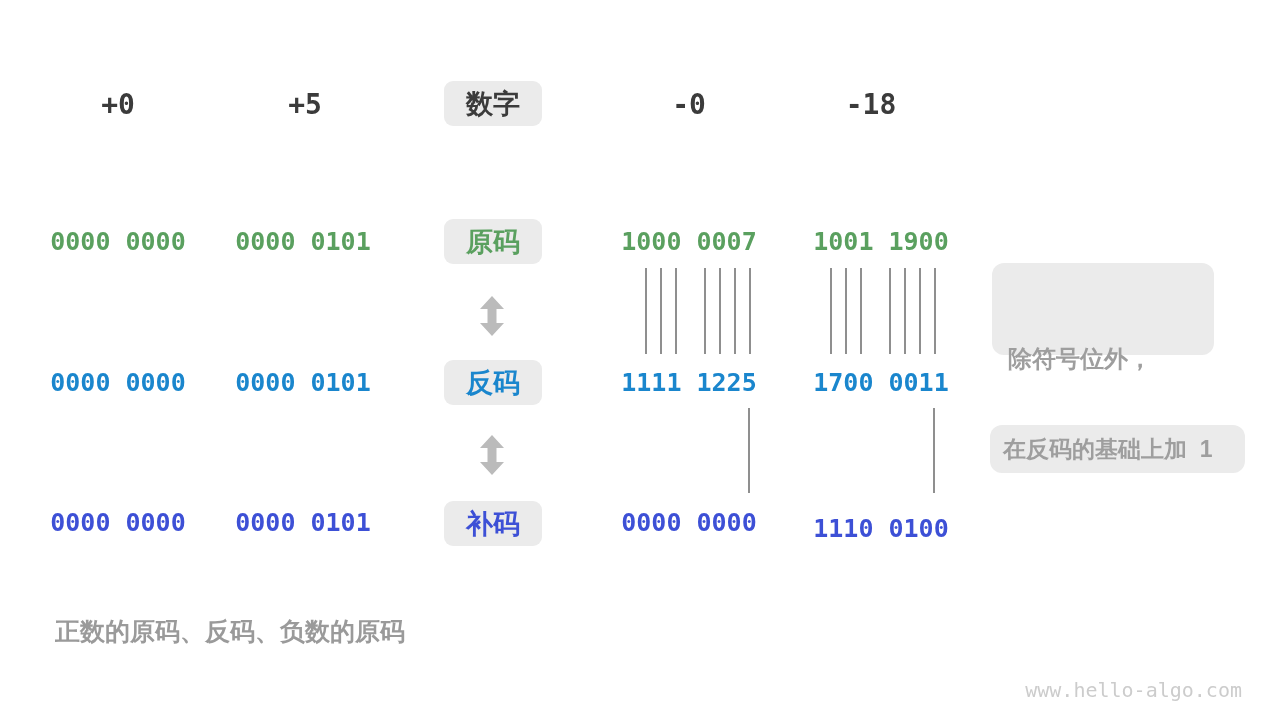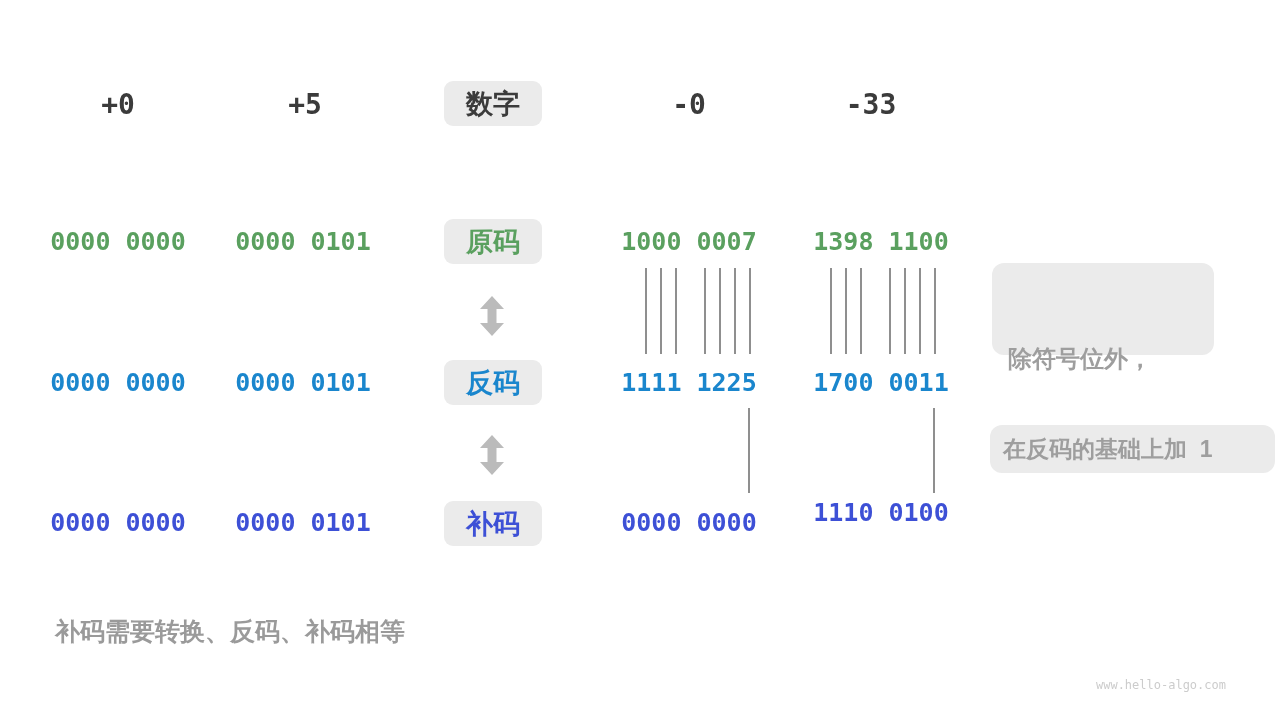--- a/index.html
+++ b/index.html
@@ -29,45 +29,45 @@
     color:var(--note_text,#9e9e9e); font-weight:bold; font-size:24px;
     box-sizing:border-box; white-space:pre;
   }
   .note-multi { padding:13px 14px 0 16px; line-height:33px; }
   .note-single { display:flex; align-items:center; padding-left:13px; font-size:23px; }
   .caption {
     position:absolute; color:var(--caption_text,#9a9a9a);
     font-weight:bold; font-size:25px; white-space:pre;
   }
   .watermark {
-    position:absolute; right:54px; top:678px; font-size:12px;
+    position:absolute; right:38px; top:678px; font-size:20px;
     color:var(--watermark,#cccccc);
     font-family:"DejaVu Sans Mono","Liberation Mono",monospace;
   }
 </style>
 </head>
 <body>
 
 <div class="canvas">
 
   <div class="ctr mono hdr" style="left:118px;top:104px">+0</div>
   <div class="ctr mono hdr" style="left:305px;top:104px">+5</div>
   <div class="tag" style="left:444px;top:81px">
     <span>数字</span>
   </div>
   <div class="ctr mono hdr" style="left:689px;top:104px">-0</div>
-  <div class="ctr mono hdr" style="left:871px;top:104px">-33</div>
+  <div class="ctr mono hdr" style="left:871px;top:104px">-18</div>
 
   <div class="ctr mono bin g" style="left:118px;top:241px">0000 0000</div>
   <div class="ctr mono bin g" style="left:303px;top:241px">0000 0101</div>
   <div class="tag" style="left:444px;top:219px">
     <span class="g">原码</span>
   </div>
   <div class="ctr mono bin g" style="left:689px;top:241px">1000 0007</div>
-  <div class="ctr mono bin g" style="left:881px;top:241px">1398 1100</div>
+  <div class="ctr mono bin g" style="left:881px;top:241px">1001 1900</div>
 
   <div>
     <div class="vline" style="left:645px;top:268px;height:86px"></div>
     <div class="vline" style="left:660px;top:268px;height:86px"></div>
     <div class="vline" style="left:675px;top:268px;height:86px"></div>
     <div class="vline" style="left:704px;top:268px;height:86px"></div>
     <div class="vline" style="left:719px;top:268px;height:86px"></div>
     <div class="vline" style="left:734px;top:268px;height:86px"></div>
     <div class="vline" style="left:749px;top:268px;height:86px"></div>
   </div>
@@ -99,28 +99,28 @@
   <svg class="arrow" style="left:492px;top:455px" width="24" height="40" viewBox="0 0 24 40">
     <path d="M12 0 L24 13 L16.5 13 L16.5 27 L24 27 L12 40 L0 27 L7.5 27 L7.5 13 L0 13 Z"></path>
   </svg>
 
   <div class="ctr mono bin i" style="left:118px;top:522px">0000 0000</div>
   <div class="ctr mono bin i" style="left:303px;top:522px">0000 0101</div>
   <div class="tag" style="left:444px;top:501px">
     <span class="i">补码</span>
   </div>
   <div class="ctr mono bin i" style="left:689px;top:522px">0000 0000</div>
-  <div class="ctr mono bin i" style="left:881px;top:512px">1110 0100</div>
+  <div class="ctr mono bin i" style="left:881px;top:528px">1110 0100</div>
 
   <div class="note note-multi" style="left:992px;top:263px;width:222px;height:92px">
     <div>除符号位外，</div>
     <div>对其余所有位取反</div>
   </div>
 
-  <div class="note note-single" style="left:990px;top:425px;width:285px;height:48px">
+  <div class="note note-single" style="left:990px;top:425px;width:255px;height:48px">
     <span>在反码的基础上加  1</span>
   </div>
 
-  <div class="caption" style="left:55px;top:615px">补码需要转换、反码、补码相等</div>
+  <div class="caption" style="left:55px;top:615px">正数的原码、反码、负数的原码</div>
 
   <div class="watermark">www.hello-algo.com</div>
 
 </div>
 
 </body></html>

